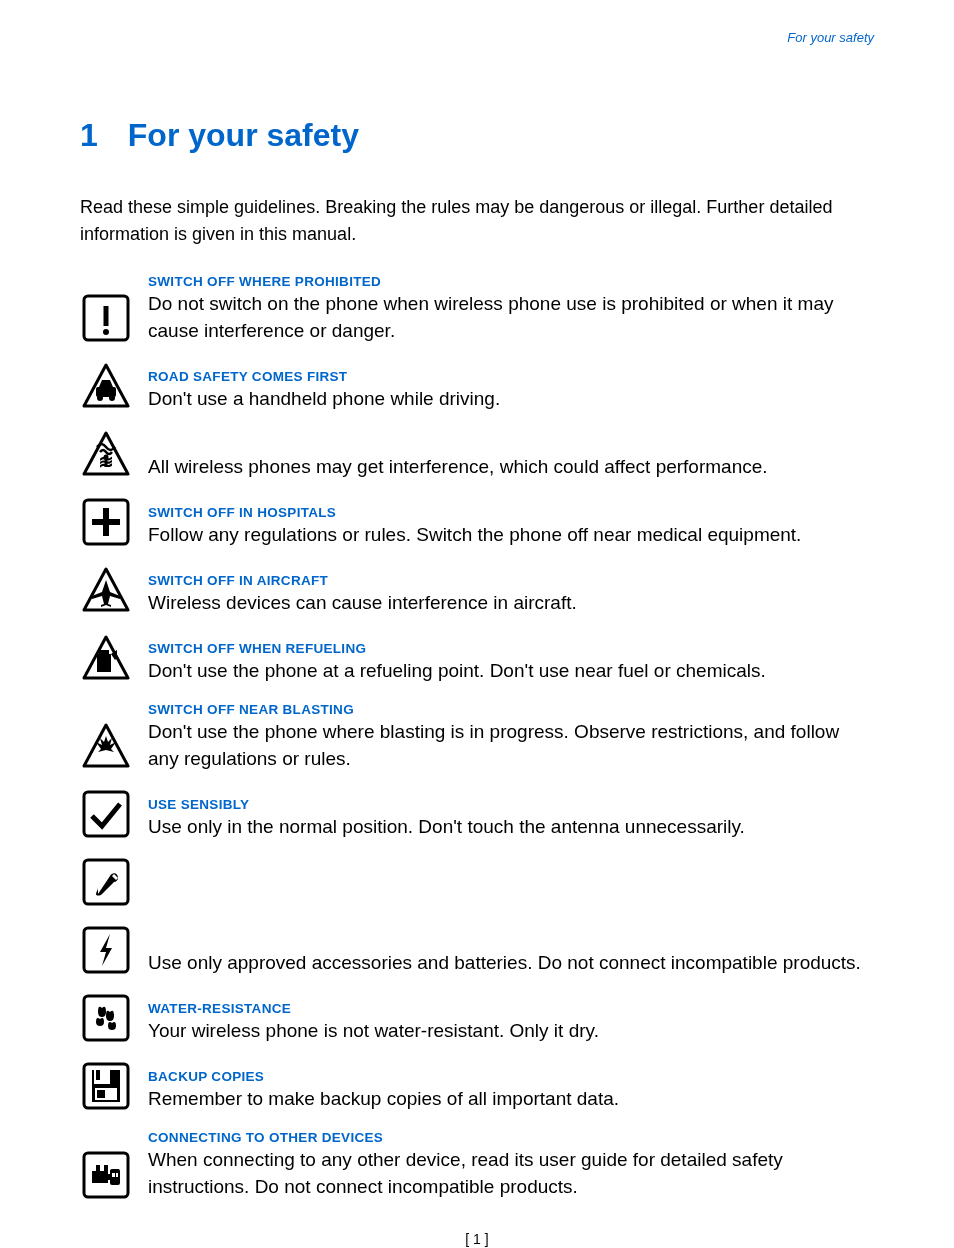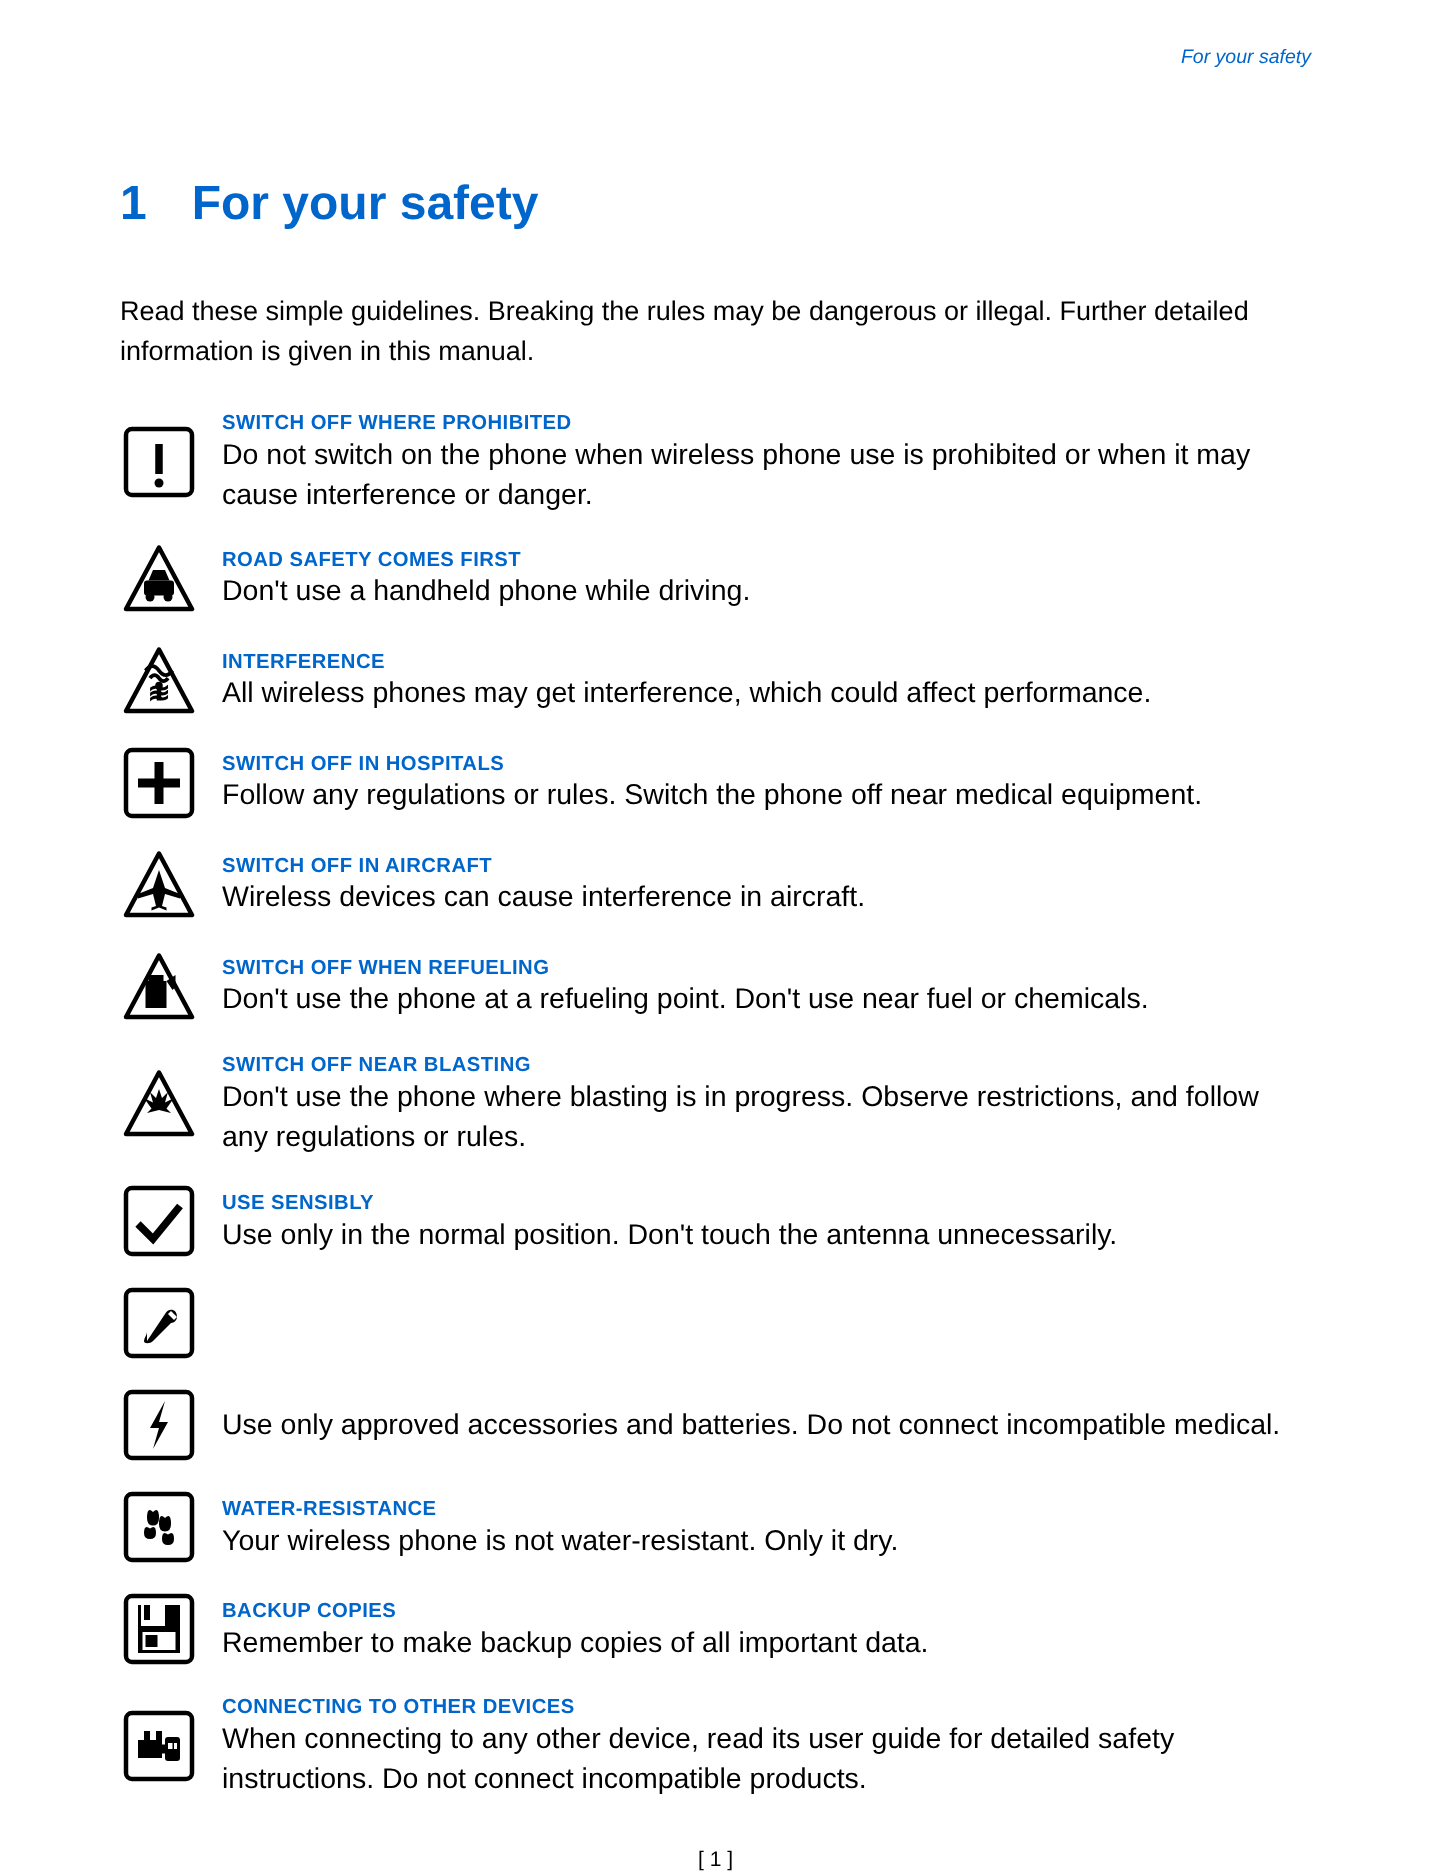--- a/index.html
+++ b/index.html
@@ -38,21 +38,21 @@
       margin-right: 30px;
     }
     .intro-text {
       font-size: 18px;
       color: #000;
       line-height: 1.5;
       margin-bottom: 24px;
     }
     .safety-item {
       display: flex;
-      align-items: center;
+      align-items: flex-end;
       margin-bottom: 16px;
     }
     .icon-box {
       width: 52px;
       height: 52px;
       min-width: 52px;
       margin-right: 16px;
       display: flex;
       align-items: center;
       justify-content: center;
@@ -135,21 +135,20 @@
           <svg viewBox="0 0 48 48" xmlns="http://www.w3.org/2000/svg">
             <polygon points="24,3 46,44 2,44" fill="none" stroke="#000" stroke-width="3" stroke-linejoin="round"></polygon>
             <text x="24" y="38" font-size="18" fill="#000" text-anchor="middle" font-family="Arial,sans-serif" font-weight="bold">≋</text>
             <path d="M18,22 Q21,18 24,22 Q27,26 30,22" stroke="#000" stroke-width="2.5" fill="none"></path>
             <path d="M15,17 Q19.5,11 24,17 Q28.5,23 33,17" stroke="#000" stroke-width="2.5" fill="none"></path>
             <circle cx="24" cy="27" r="2.5" fill="#000"></circle>
             <rect x="22.5" y="27" width="3" height="10" fill="#000"></rect>
           </svg>
         </div>
         <div class="item-content">
-          <div class="item-title">INTERFERENCE</div>
           <div class="item-desc">All wireless phones may get interference, which could affect performance.</div>
         </div>
       </div>
       <div class="safety-item">
         <div class="icon-box">
           <svg viewBox="0 0 48 48" xmlns="http://www.w3.org/2000/svg">
             <rect x="2" y="2" width="44" height="44" fill="none" stroke="#000" stroke-width="3" rx="4"></rect>
             <rect x="21" y="10" width="6" height="28" fill="#000"></rect>
             <rect x="10" y="21" width="28" height="6" fill="#000"></rect>
           </svg>
@@ -221,21 +220,21 @@
         </div>
       </div>
       <div class="safety-item">
         <div class="icon-box">
           <svg viewBox="0 0 48 48" xmlns="http://www.w3.org/2000/svg">
             <rect x="2" y="2" width="44" height="44" fill="none" stroke="#000" stroke-width="3" rx="4"></rect>
             <path d="M28,8 L18,26 L24,26 L20,40 L30,22 L24,22 Z" fill="#000"></path>
           </svg>
         </div>
         <div class="item-content">
-          <div class="item-desc">Use only approved accessories and batteries. Do not connect incompatible medical.</div>
+          <div class="item-desc">Use only approved accessories and batteries. Do not connect incompatible products.</div>
         </div>
       </div>
       <div class="safety-item">
         <div class="icon-box">
           <svg viewBox="0 0 48 48" xmlns="http://www.w3.org/2000/svg">
             <rect x="2" y="2" width="44" height="44" fill="none" stroke="#000" stroke-width="3" rx="4"></rect>
             <path d="M16,18 Q16,10 20,14 Q24,10 24,18 Q24,23 20,23 Q16,23 16,18 Z" fill="#000"></path>
             <path d="M24,22 Q24,14 28,18 Q32,14 32,22 Q32,27 28,27 Q24,27 24,22 Z" fill="#000"></path>
             <path d="M14,28 Q14,22 18,25 Q22,22 22,28 Q22,32 18,32 Q14,32 14,28 Z" fill="#000"></path>
             <path d="M26,32 Q26,26 30,29 Q34,26 34,32 Q34,36 30,36 Q26,36 26,32 Z" fill="#000"></path>

